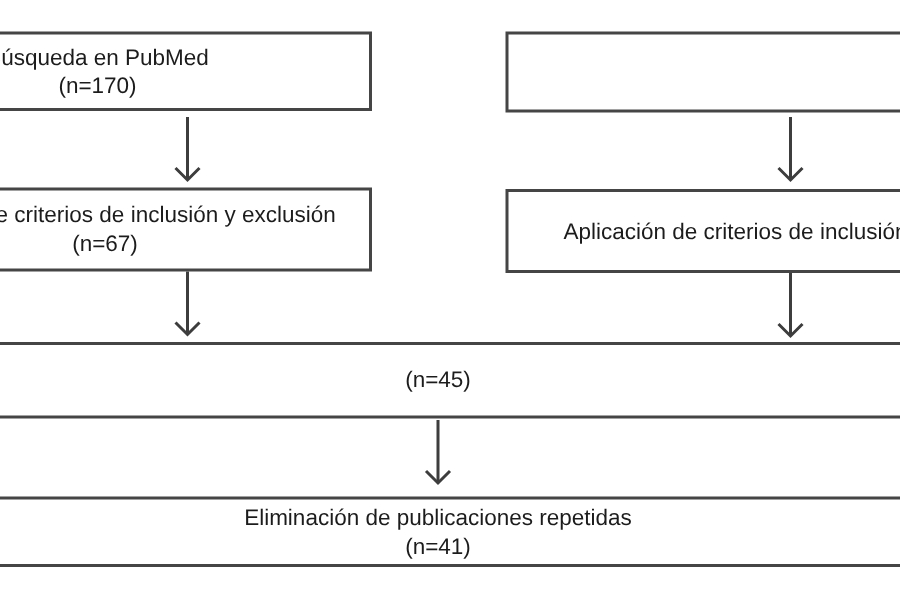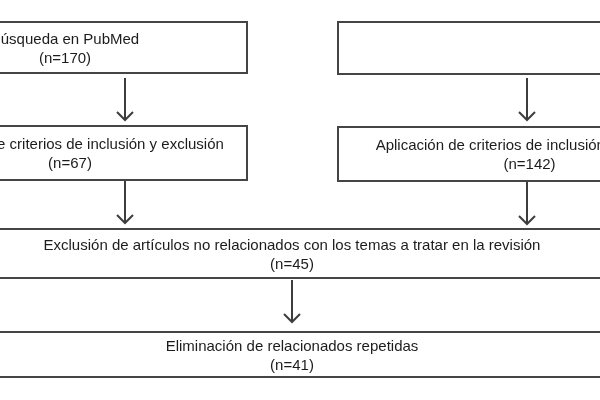--- a/index.html
+++ b/index.html
@@ -71,41 +71,39 @@
     <polyline points="3,35 11,43 19,35" stroke="currentColor" stroke-width="2" fill="none"></polyline>
   </svg>
 
   <div class="fbox" id="box-crit-left">
     <span>Aplicación de criterios de inclusión y exclusión</span>
     <span>(n=67)</span>
   </div>
 
   <div class="fbox" id="box-crit-right">
     <span>Aplicación de criterios de inclusión y exclusión</span>
-    <span>(n=142)</span>
   </div>
 
   <svg class="arrow" id="arrow-crit-left" viewBox="0 0 22 46">
     <line x1="11" y1="1" x2="11" y2="43" stroke="currentColor" stroke-width="2" fill="none"></line>
     <polyline points="3,35 11,43 19,35" stroke="currentColor" stroke-width="2" fill="none"></polyline>
   </svg>
 
   <svg class="arrow" id="arrow-crit-right" viewBox="0 0 22 46">
     <line x1="11" y1="1" x2="11" y2="43" stroke="currentColor" stroke-width="2" fill="none"></line>
     <polyline points="3,35 11,43 19,35" stroke="currentColor" stroke-width="2" fill="none"></polyline>
   </svg>
 
   <div class="fbox" id="box-exclusion">
-    <span>Exclusión de artículos no relacionados con los temas a tratar en la revisión</span>
     <span>(n=45)</span>
   </div>
 
   <svg class="arrow" id="arrow-center" viewBox="0 0 22 46">
     <line x1="11" y1="1" x2="11" y2="43" stroke="currentColor" stroke-width="2" fill="none"></line>
     <polyline points="3,35 11,43 19,35" stroke="currentColor" stroke-width="2" fill="none"></polyline>
   </svg>
 
   <div class="fbox" id="box-dedup">
-    <span>Eliminación de relacionados repetidas</span>
+    <span>Eliminación de publicaciones repetidas</span>
     <span>(n=41)</span>
   </div>
 
 </div>
 
 </body></html>

